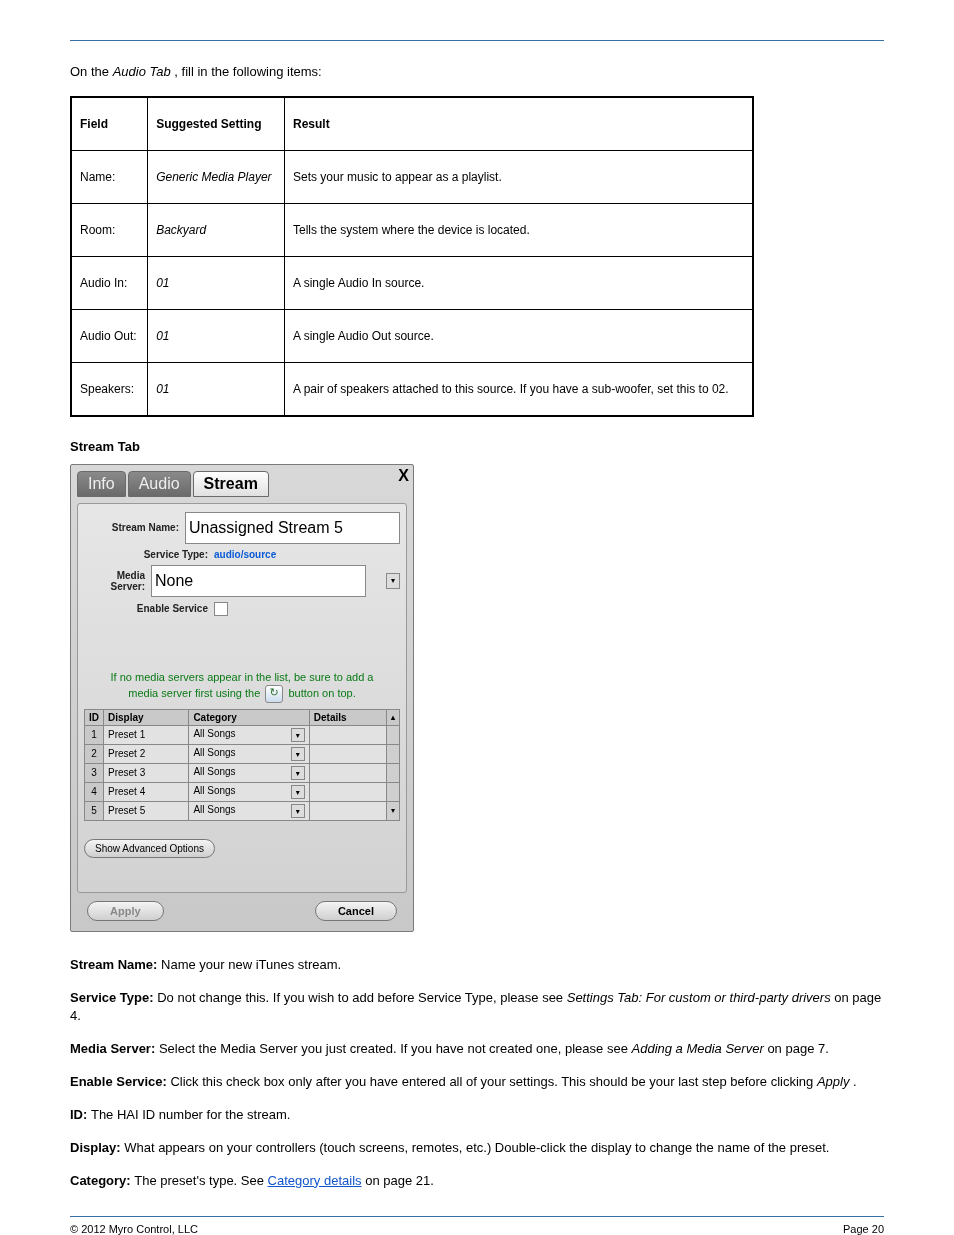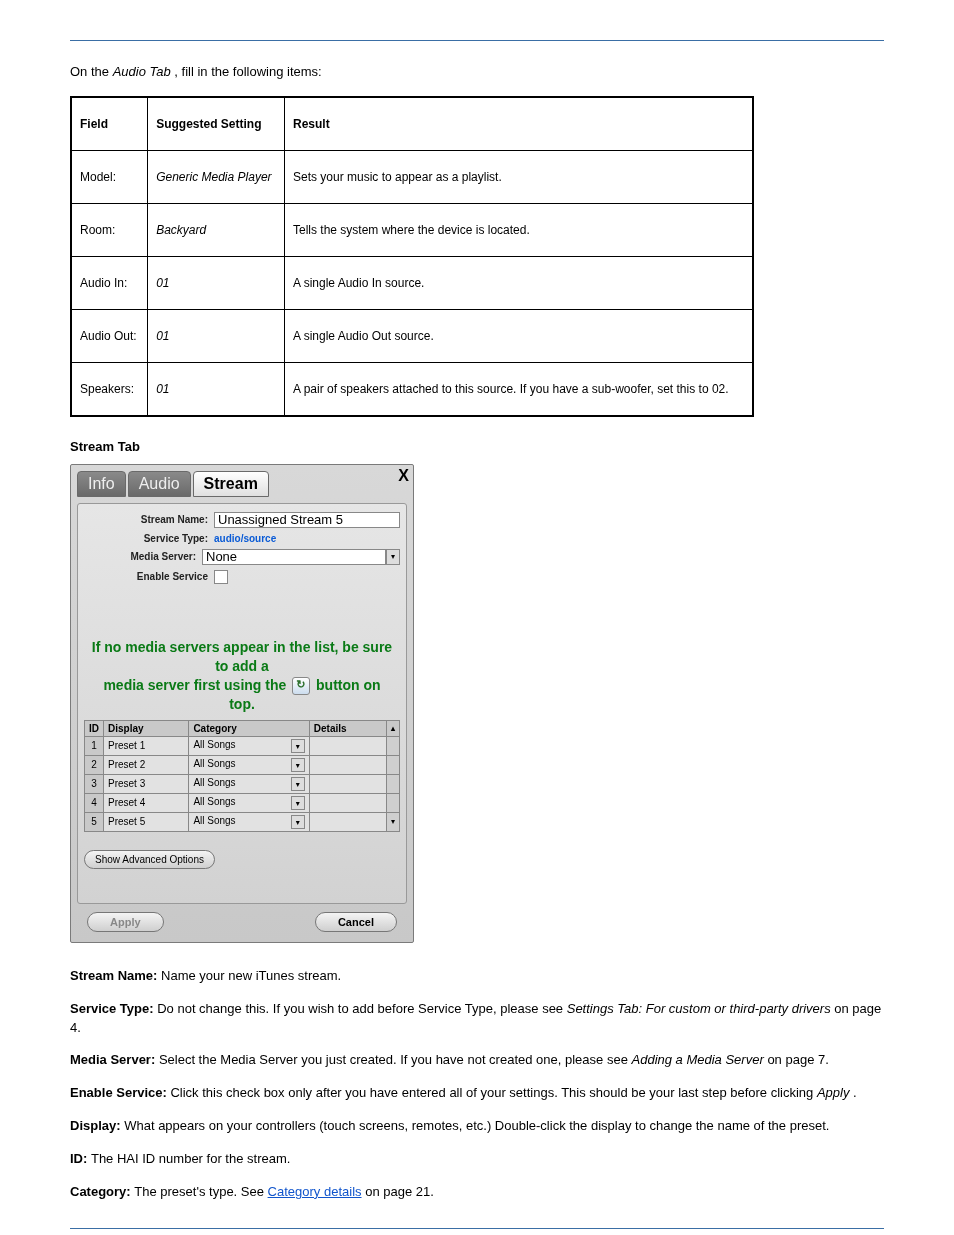--- a/index.html
+++ b/index.html
@@ -55,31 +55,31 @@
     border: 1px solid #999;
     border-radius: 3px;
     padding: 8px 6px 6px 6px;
   }
   .form-row { display: flex; align-items: center; margin-bottom: 5px; font-size: 10px; }
   .form-row .lbl { width: 130px; text-align: right; padding-right: 6px; font-weight: bold; color: #222; }
   .form-row .val-input {
     flex: 1;
     border: 1px solid #888;
     background: #fff;
-    height: 16px;
-    font-size: 13px;
+    height: 32px;
+    font-size: 16px;
     padding: 0 3px;
   }
   .form-row .static-val { color: #0a5bd6; font-weight: bold; }
-  .dd-wrap { flex:1; display:flex; align-items:center; }
+  .dd-wrap { flex:1; display:flex; align-items:center;gap:20px; }
   .dd-wrap .val-input { flex:1; }
   .dd-btn { width:14px; height:16px; border:1px solid #888; background:#ddd; font-size:8px; text-align:center; line-height:14px; cursor:pointer; }
   .checkbox-box { width:14px; height:14px; border:1px solid #888; background:#fff; cursor:pointer; }
 
-  .green-hint { color: #0a7a16; font-weight: bold; font-size: 14px; text-align: center; margin: 54px 6px 6px 6px; line-height: 1.35; }
+  .green-hint { color: #0a7a16; font-weight: normal; font-size: 11px; text-align: center; margin: 54px 6px 6px 6px; line-height: 1.35; }
   .green-hint .icon-box { display:inline-block; width:18px; height:18px; border:1px solid #888; background:linear-gradient(#fff,#cde); border-radius:3px; vertical-align:middle; margin:0 2px; position:relative; }
   .green-hint .icon-box::after { content:"↻"; position:absolute; left:3px; top:-1px; font-size:11px; color:#2a6e2a; }
 
   .preset-table { width: 100%; border-collapse: collapse; background:#e2e2e2; }
   .preset-table th, .preset-table td { border:1px solid #888; font-size:10px; padding:2px 4px; text-align:left; }
   .preset-table th { background:#c9c9c9; font-weight:bold; }
   .preset-table td.idc { background:#c9c9c9; text-align:center; width:18px; }
   .cat-dd { display:flex;justify-content:space-between; }
   .cat-dd span { flex:1; }
   .cat-dd .dd-btn { height:14px; }
@@ -133,21 +133,21 @@
   <table class="audio-table">
     <thead>
       <tr>
         <th>Field</th>
         <th>Suggested Setting</th>
         <th>Result</th>
       </tr>
     </thead>
     <tbody id="audio-tbody">
         <tr>
-          <td>Model:</td>
+          <td>Name:</td>
           <td class="col-b">Generic Media Player</td>
           <td>Sets your music to appear as a playlist.</td>
         </tr>
         <tr>
           <td>Room:</td>
           <td class="col-b">Backyard</td>
           <td>Tells the system where the device is located.</td>
         </tr>
         <tr>
           <td>Audio In:</td>
@@ -307,26 +307,26 @@
       <em>Adding a Media Server</em>
       <span> on page 7.</span>
     </p>
     <p>
       <span class="fld">Enable Service: </span>
       <span>Click this check box only after you have entered all of your settings. This should be your last step before clicking </span>
       <em>Apply</em>
       <span>.</span>
     </p>
     <p>
+      <span class="fld">ID: </span>
+      <span>The HAI ID number for the stream.</span>
+    </p>
+    <p>
       <span class="fld">Display: </span>
       <span>What appears on your controllers (touch screens, remotes, etc.) Double-click the display to change the name of the preset.</span>
-    </p>
-    <p>
-      <span class="fld">ID: </span>
-      <span>The HAI ID number for the stream.</span>
     </p>
     <p>
       <span class="fld">Category: </span>
       <span>The preset's type. See </span>
       <span class="link">Category details</span>
       <span> on page 21.</span>
     </p>
   </div>
 
   <div class="footer-line"></div>

